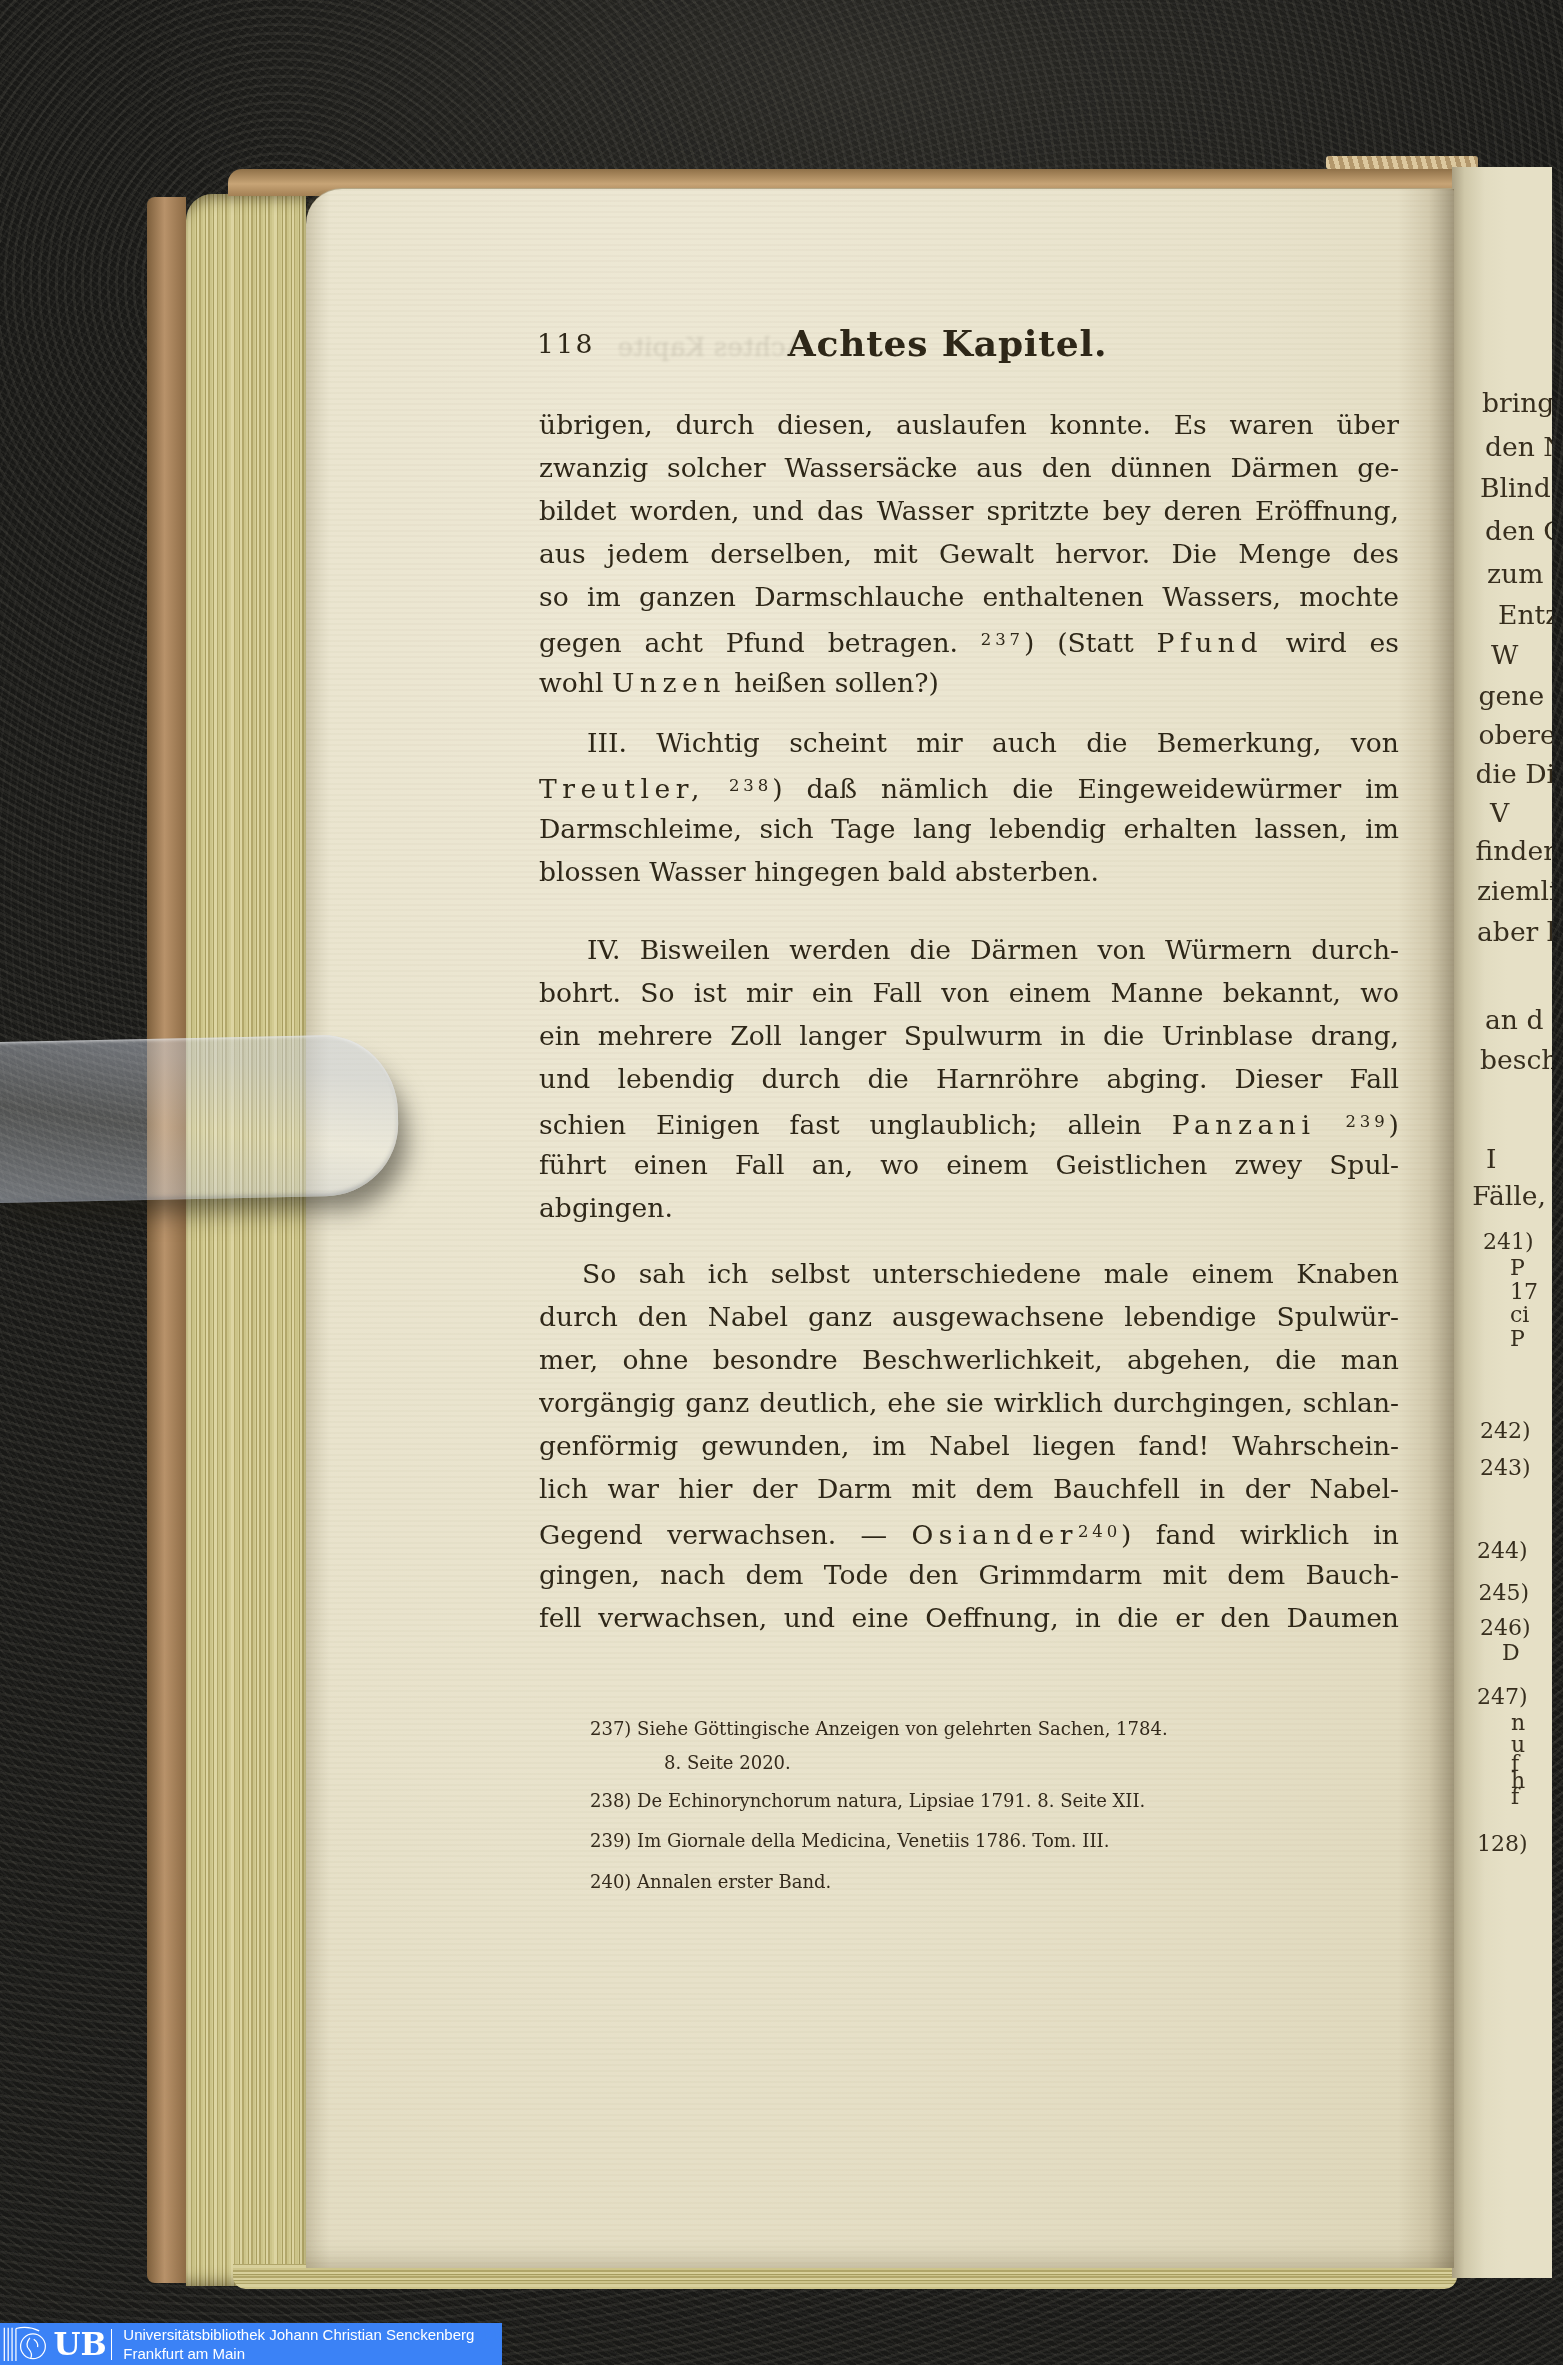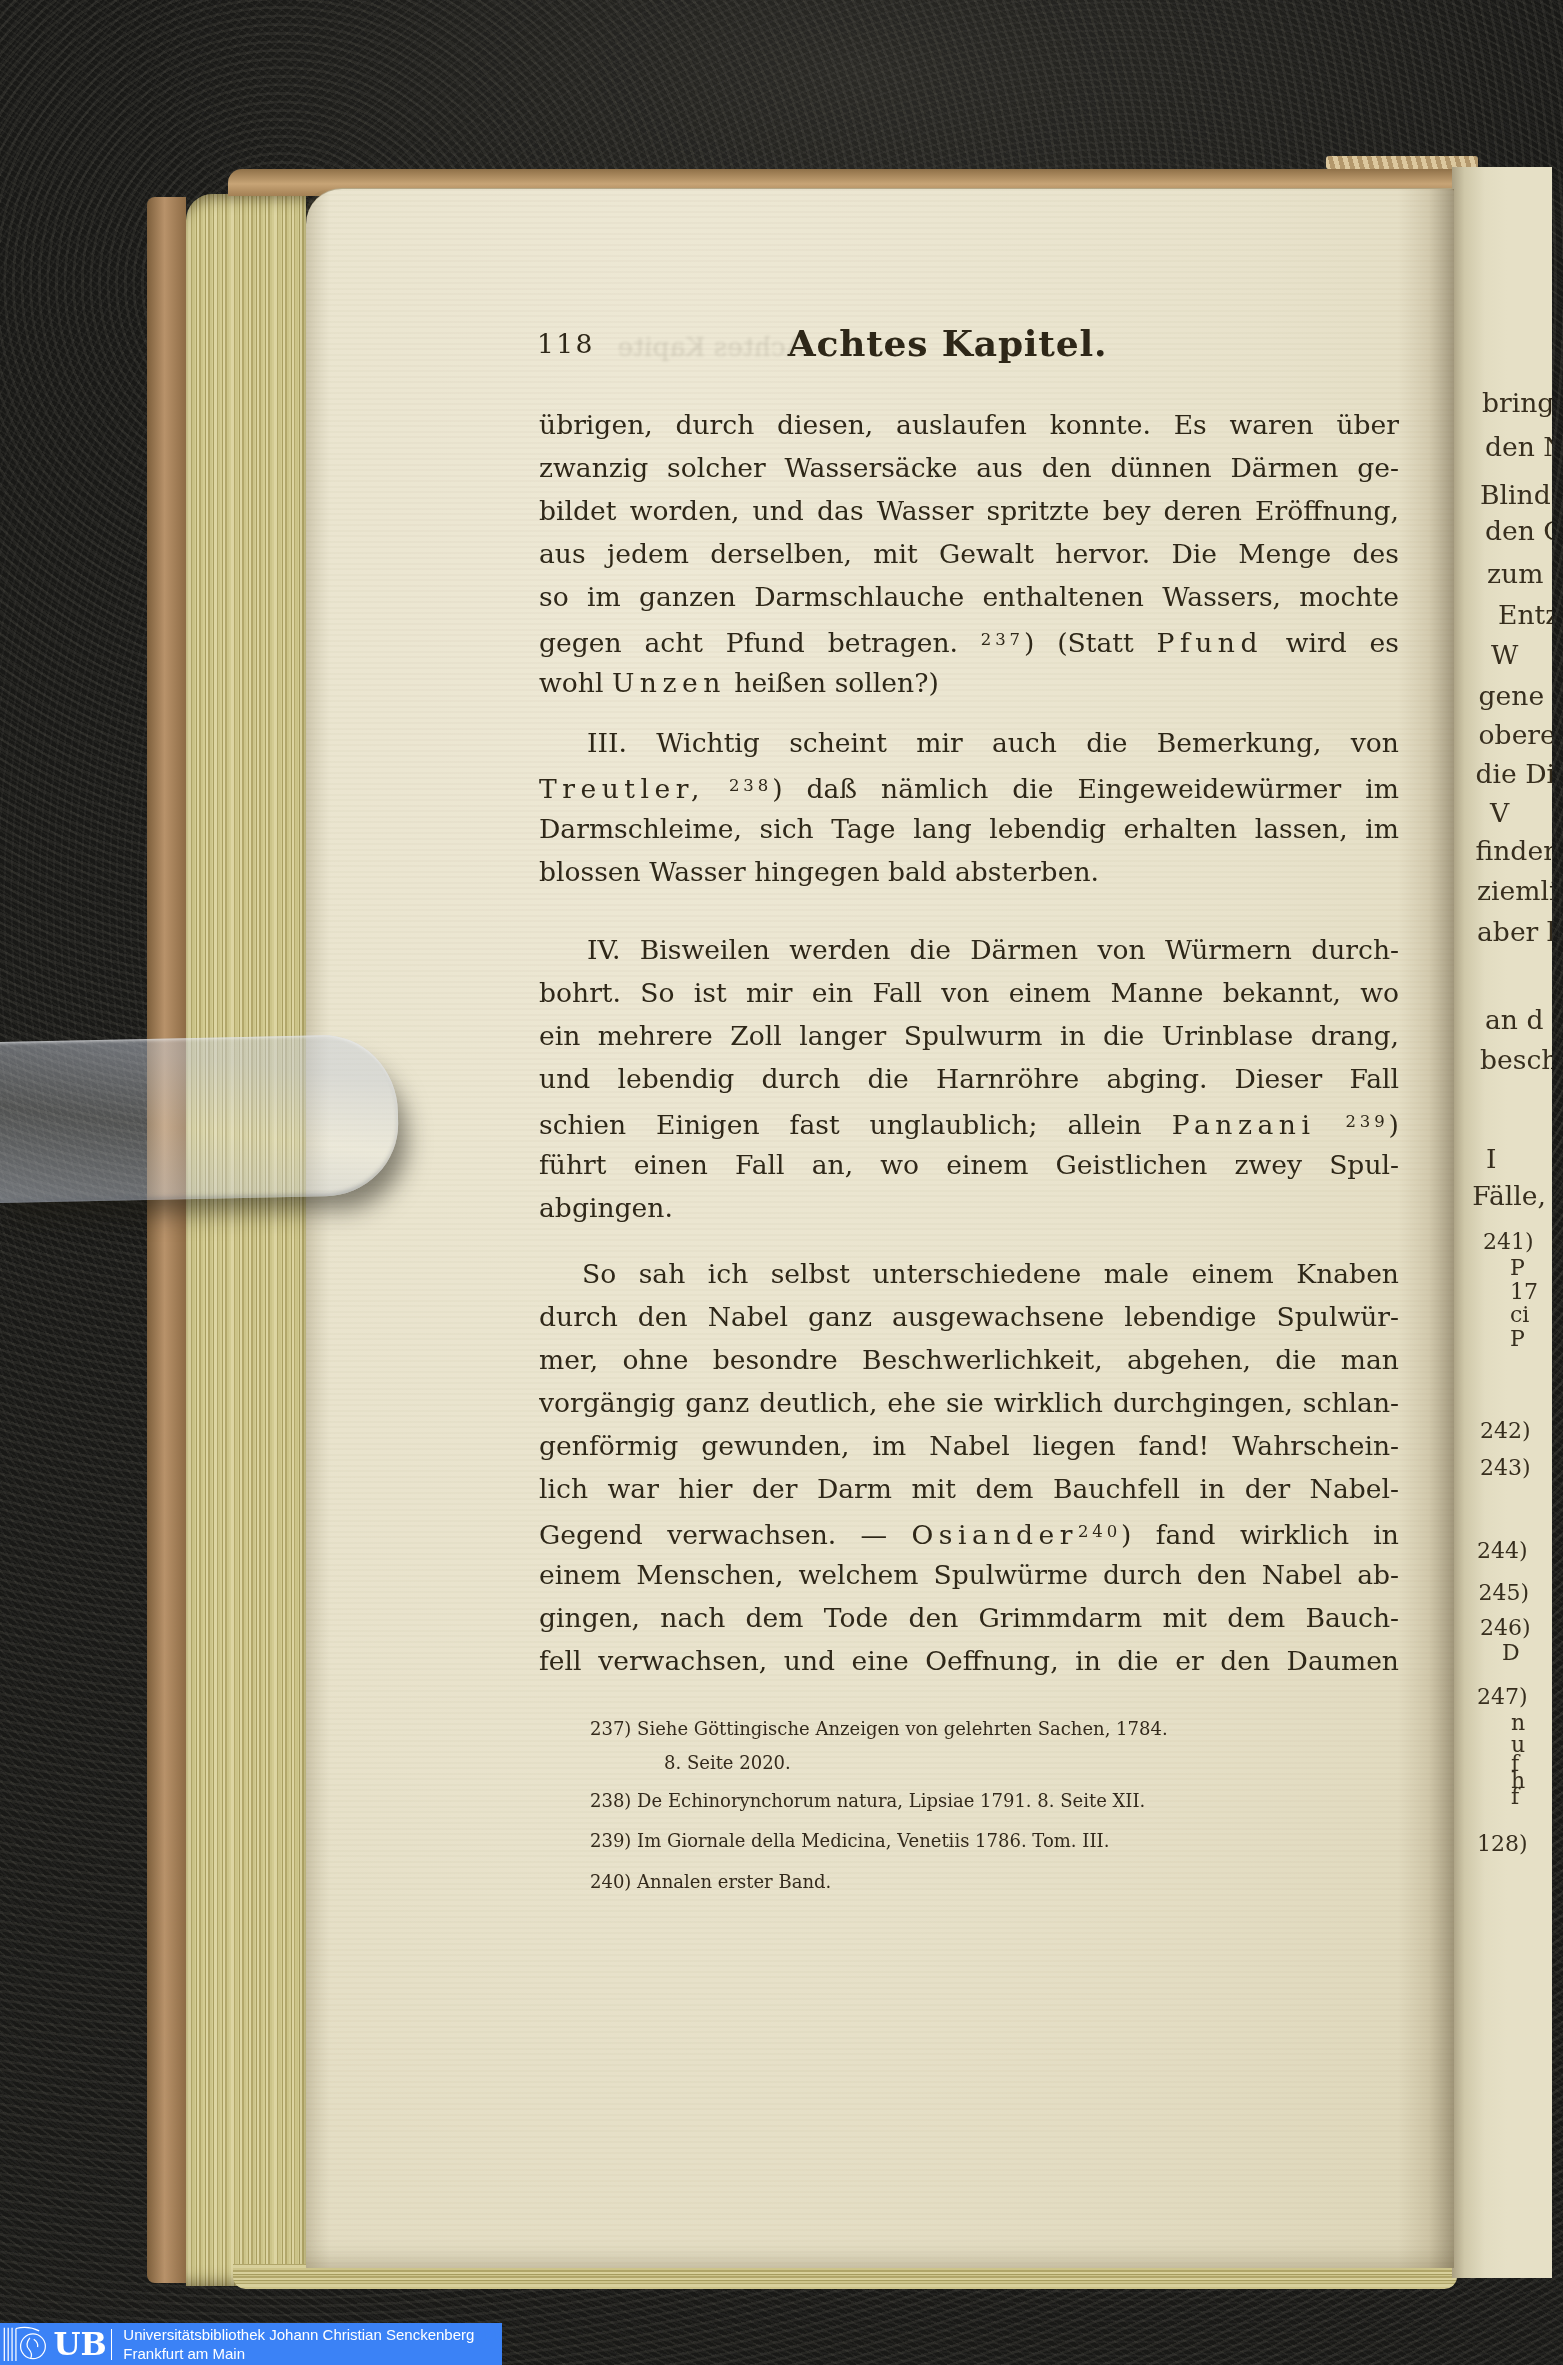--- a/index.html
+++ b/index.html
@@ -106,21 +106,21 @@
 
 <div id="board-edge"></div>
 <div id="edge-stack"></div>
 <div id="top-edge-strip"></div>
 <div id="headband"></div>
 <div id="bottom-edges"></div>
 
 <div id="next-page">
     <span class="frag" style="left: 30px; top: 220px;">bringe</span>
     <span class="frag" style="left: 33px; top: 264px;">den N</span>
-    <span class="frag" style="left: 28px; top: 312px;">Blind</span>
+    <span class="frag" style="left: 28px; top: 305px;">Blind</span>
     <span class="frag" style="left: 33px; top: 348px;">den G</span>
     <span class="frag" style="left: 35px; top: 391px;">zum</span>
     <span class="frag" style="left: 46px; top: 432px;">Entz</span>
     <span class="frag" style="left: 39px; top: 472px;">W</span>
     <span class="frag" style="left: 26.6px; top: 513px;">gene</span>
     <span class="frag" style="left: 26.6px; top: 552px;">obere</span>
     <span class="frag" style="left: 23.5px; top: 591px;">die Di</span>
     <span class="frag" style="left: 38px; top: 630px;">V</span>
     <span class="frag" style="left: 23.5px; top: 668px;">finden</span>
     <span class="frag" style="left: 25px; top: 708px;">ziemli</span>
@@ -182,21 +182,20 @@
           <div class="line"><span>abgingen.</span></div>
         </div>
         <div class="para" style="top: 1063px;">
           <div class="line jl" style="text-indent: 43px;"><span>So sah ich selbst unterschiedene male einem Knaben</span></div>
           <div class="line jl"><span>durch den Nabel ganz ausgewachsene lebendige Spulwür-</span></div>
           <div class="line jl"><span>mer, ohne besondre Beschwerlichkeit, abgehen, die man</span></div>
           <div class="line jl"><span>vorgängig ganz deutlich, ehe sie wirklich durchgingen, schlan-</span></div>
           <div class="line jl"><span>genförmig gewunden, im Nabel liegen fand! Wahrschein-</span></div>
           <div class="line jl"><span>lich war hier der Darm mit dem Bauchfell in der Nabel-</span></div>
           <div class="line jl"><span>Gegend verwachsen. — </span><span class="sp">Osiander</span><span class="sup">240</span><span>) fand wirklich in</span></div>
-          <div class="line jl"><span>einem Menschen, welchem Spulwürme durch den Nabel ab-</span></div>
           <div class="line jl"><span>gingen, nach dem Tode den Grimmdarm mit dem Bauch-</span></div>
           <div class="line jl"><span>fell verwachsen, und eine Oeffnung, in die er den Daumen</span></div>
         </div>
       </div>
     <div id="footnotes">
         <div class="fnline" style="top: 1523px; left: 284px;">237) Siehe Göttingische Anzeigen von gelehrten Sachen, 1784.</div>
         <div class="fnline" style="top: 1557px; left: 358px;">8. Seite 2020.</div>
         <div class="fnline" style="top: 1595px; left: 284px;">238) De Echinorynchorum natura, Lipsiae 1791. 8. Seite XII.</div>
         <div class="fnline" style="top: 1635px; left: 284px;">239) Im Giornale della Medicina, Venetiis 1786. Tom. III.</div>
         <div class="fnline" style="top: 1676px; left: 284px;">240) Annalen erster Band.</div>

